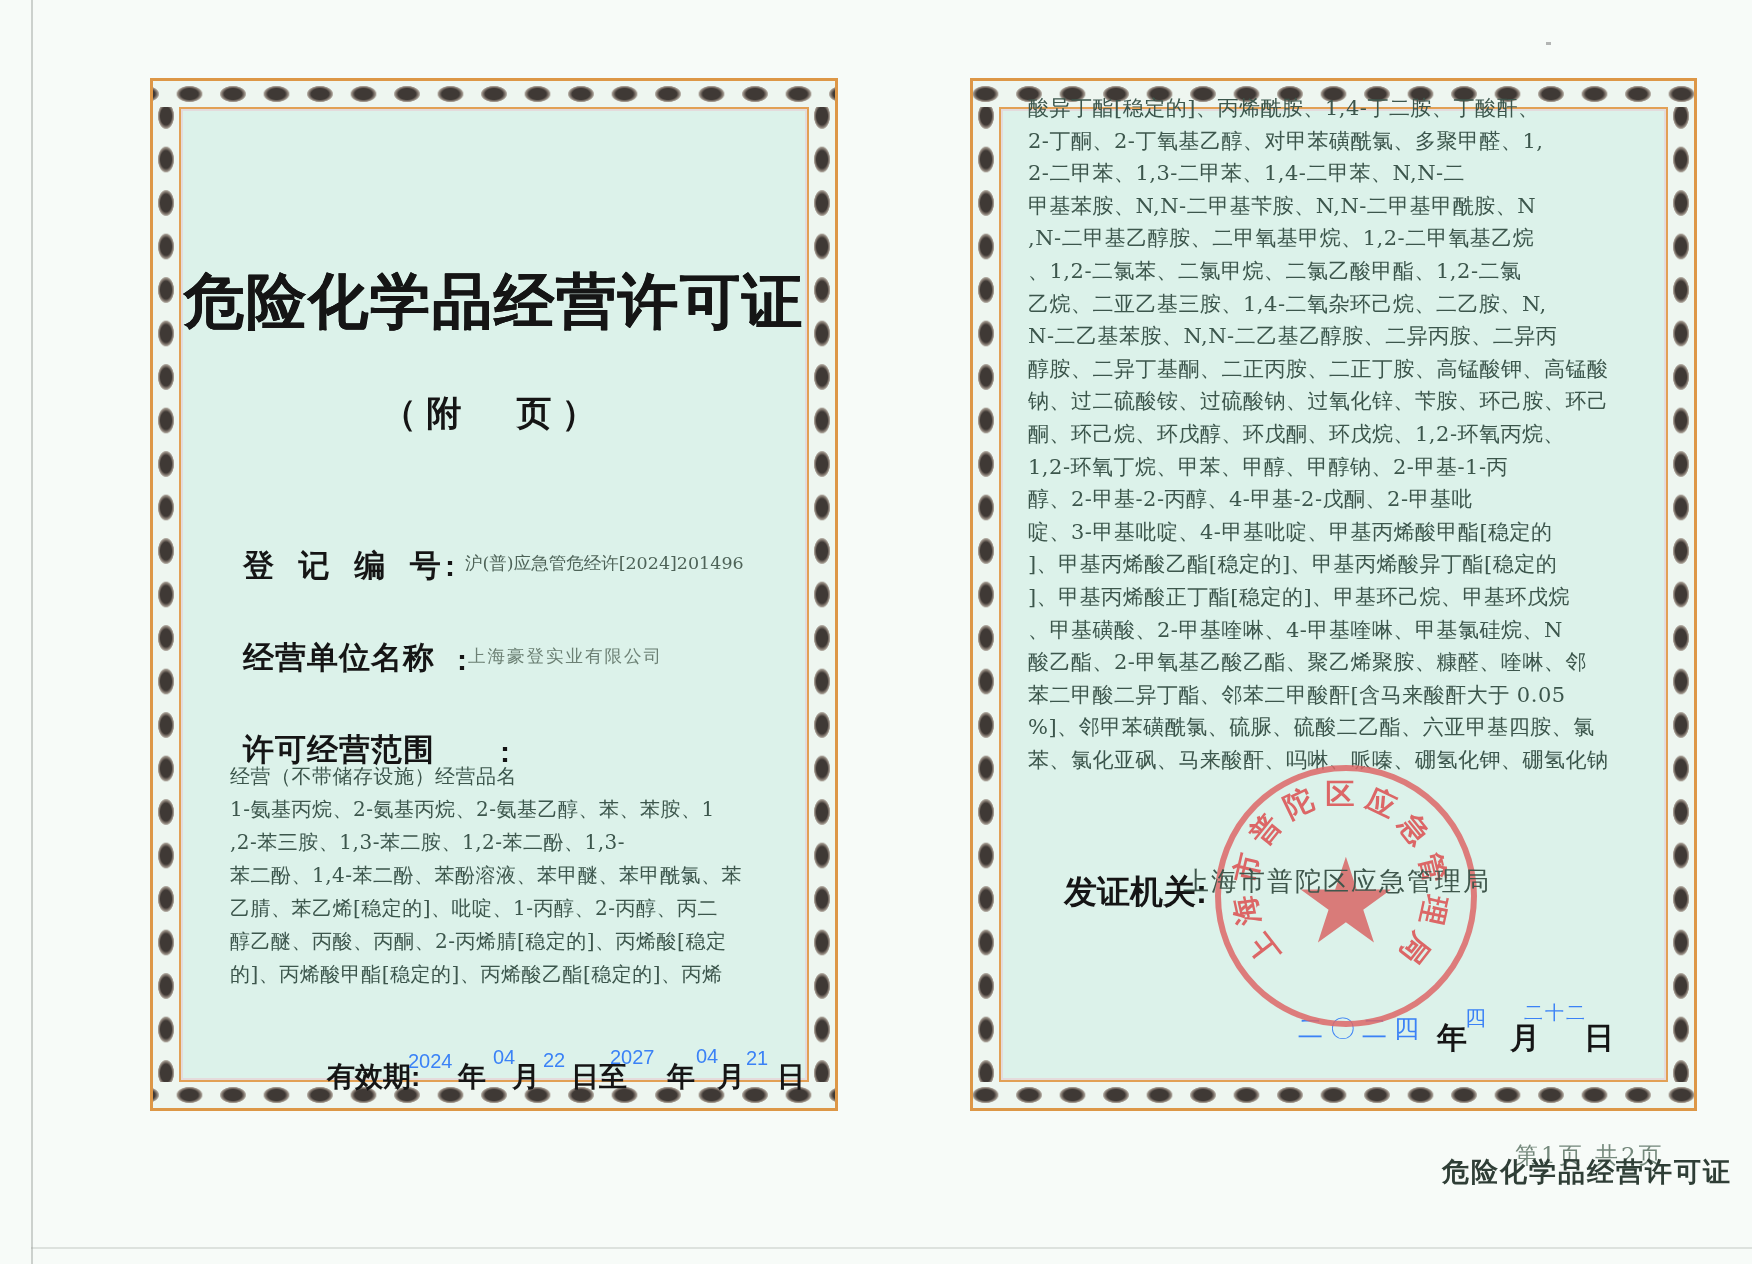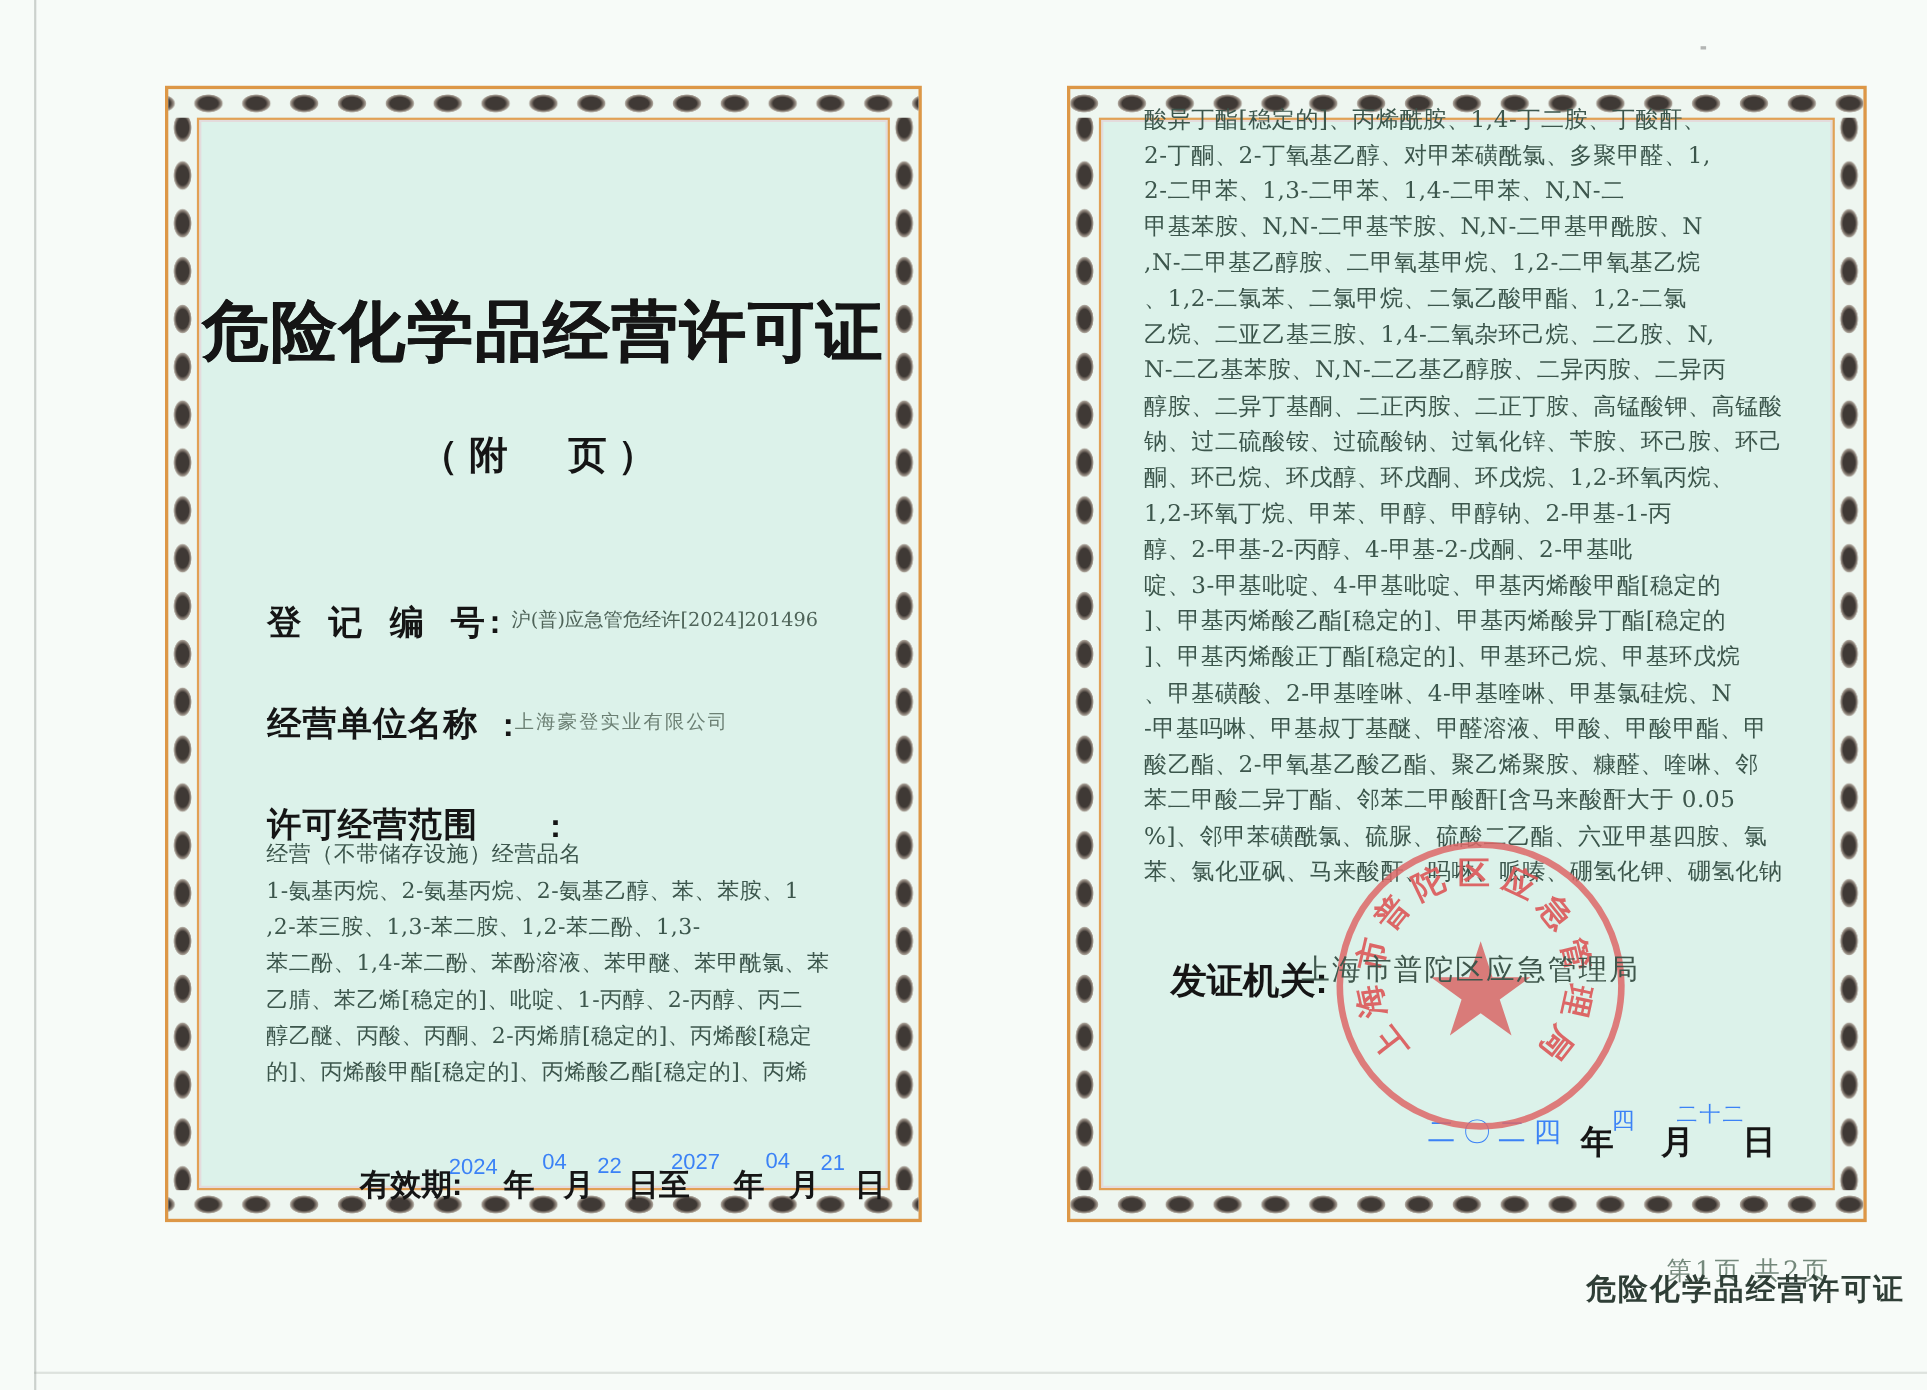--- a/index.html
+++ b/index.html
@@ -20,21 +20,21 @@
   .band-l{left:0}.band-r{right:0}
   
   .abs{position:absolute;white-space:nowrap;}
   .hd{font-weight:bold;color:#151515;}
   .typed{font-family:"DejaVu Serif",serif;color:#3c564c;}
   .faint{color:#3b82f6;font-family:Liberation Sans, sans-serif;}
   .center{text-align:center;}
   .thick{text-shadow:.6px 0 currentColor,-.3px 0 currentColor;}
   
   .linelist{position:absolute;font-family:"DejaVu Serif",serif;color:#3c564c;}
-  .linelist div{white-space:nowrap;margin-left:12px;}
+  .linelist div{white-space:nowrap;}
   #p1-lines{left:230px;top:760px;font-size:20px;line-height:33px;letter-spacing:.5px;}
   #p2-lines{left:1028px;top:92px;font-size:21px;line-height:32.6px;letter-spacing:.5px;}
   
   .stamp{position:absolute;left:1215px;top:765px;width:250px;height:250px;border-radius:50%;
         border:6px solid rgba(221,103,103,.85);z-index:2;}
   .stamp-star{position:absolute;left:50%;top:52%;transform:translate(-50%,-50%);
         font-size:118px;color:rgba(216,92,92,.8);line-height:1;}
   .stamp-char{position:absolute;font-size:29px;font-weight:bold;color:rgba(219,90,90,.92);
         font-family:"Liberation Sans",sans-serif;}
   
@@ -121,21 +121,20 @@
       <div>N-二乙基苯胺、N,N-二乙基乙醇胺、二异丙胺、二异丙</div>
       <div>醇胺、二异丁基酮、二正丙胺、二正丁胺、高锰酸钾、高锰酸</div>
       <div>钠、过二硫酸铵、过硫酸钠、过氧化锌、苄胺、环己胺、环己</div>
       <div>酮、环己烷、环戊醇、环戊酮、环戊烷、1,2-环氧丙烷、</div>
       <div>1,2-环氧丁烷、甲苯、甲醇、甲醇钠、2-甲基-1-丙</div>
       <div>醇、2-甲基-2-丙醇、4-甲基-2-戊酮、2-甲基吡</div>
       <div>啶、3-甲基吡啶、4-甲基吡啶、甲基丙烯酸甲酯[稳定的</div>
       <div>]、甲基丙烯酸乙酯[稳定的]、甲基丙烯酸异丁酯[稳定的</div>
       <div>]、甲基丙烯酸正丁酯[稳定的]、甲基环己烷、甲基环戊烷</div>
       <div>、甲基磺酸、2-甲基喹啉、4-甲基喹啉、甲基氯硅烷、N</div>
-      <div>-甲基吗啉、甲基叔丁基醚、甲醛溶液、甲酸、甲酸甲酯、甲</div>
       <div>酸乙酯、2-甲氧基乙酸乙酯、聚乙烯聚胺、糠醛、喹啉、邻</div>
       <div>苯二甲酸二异丁酯、邻苯二甲酸酐[含马来酸酐大于 0.05</div>
       <div>%]、邻甲苯磺酰氯、硫脲、硫酸二乙酯、六亚甲基四胺、氯</div>
       <div>苯、氯化亚砜、马来酸酐、吗啉、哌嗪、硼氢化钾、硼氢化钠</div>
     </div>
 
   <div class="abs hd" style="left:1064px;top:870px;font-size:33px;z-index:3;">发证机关:</div>
   <div class="abs typed" style="left:1183px;top:864px;font-size:26px;color:#3f574c;letter-spacing:2px;z-index:3;">上海市普陀区应急管理局</div>
 
   <div class="stamp">

